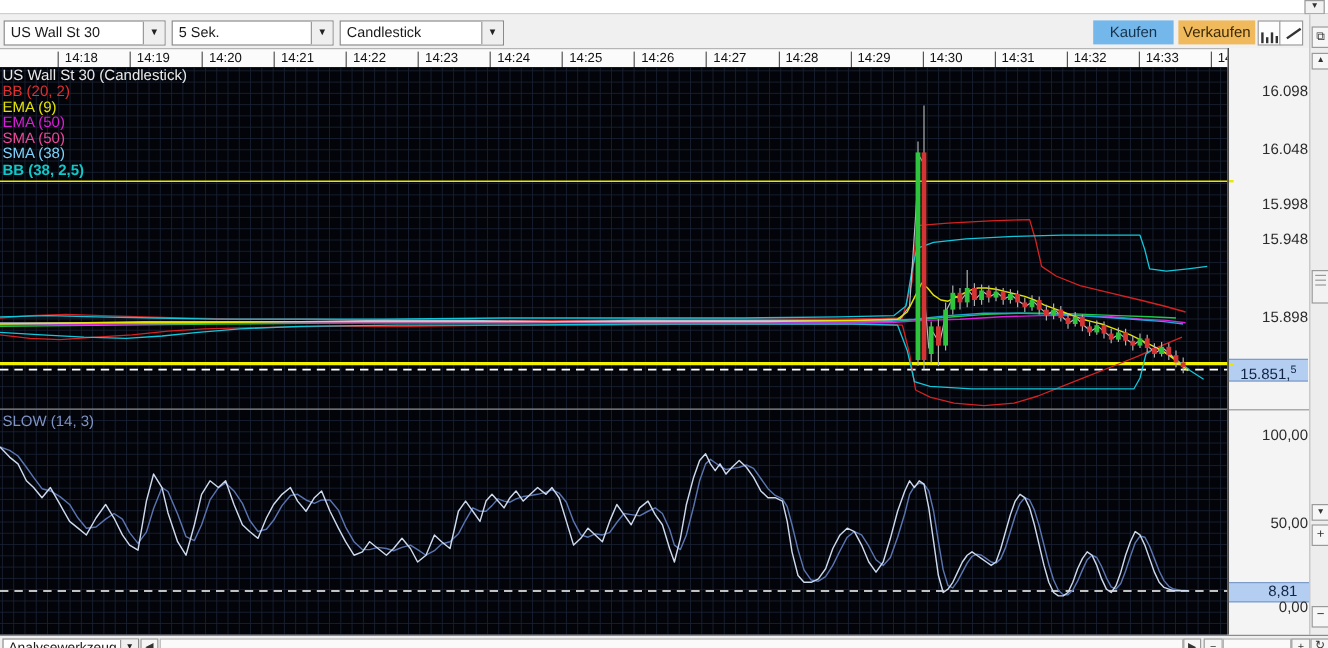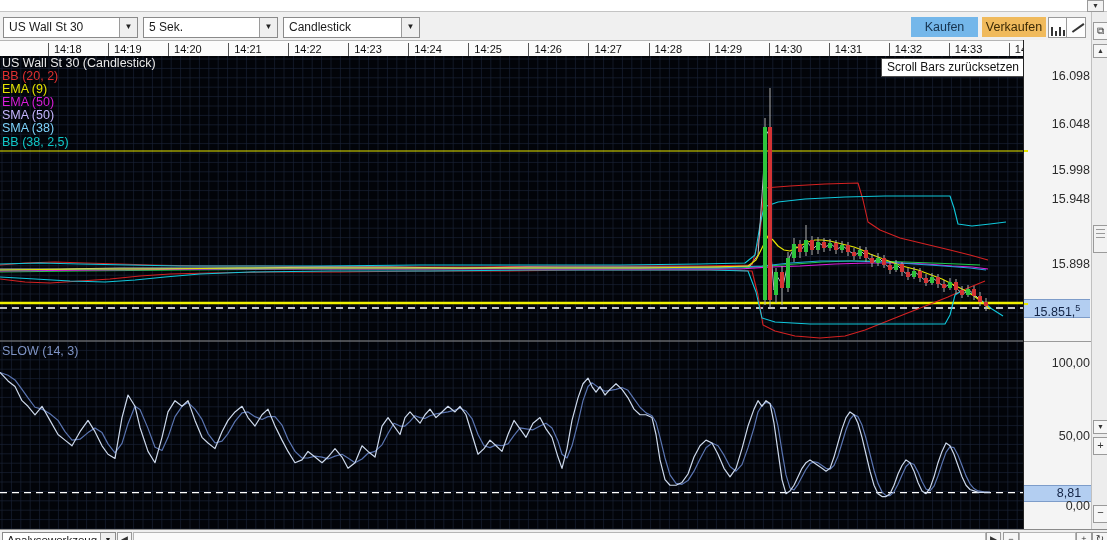--- a/index.html
+++ b/index.html
@@ -227,26 +227,25 @@
         <rect x="984" y="302" width="4" height="4" fill="#d43434"></rect>
         <line x1="0" y1="492.5779" x2="1023" y2="492.5779" stroke="#ffffff" stroke-width="1.2" stroke-dasharray="7 5"></line>
         <path d="M0 372.46000000000004 L 8 375.28 L 15 379.98 L 22 389.38 L 28 397.84000000000003 L 35 407.24 L 42 409.12 L 50 413.82 L 58 420.4 L 65 431.68 L 72 440.14 L 80 439.2 L 88 432.62 L 95 427.92 L 102 432.62 L 108 443.9 L 115 452.83 L 122 443.43 L 128 423.69 L 135 406.3 L 140 409.59000000000003 L 148 428.39 L 155 447.19 L 162 450.48 L 168 437.32 L 175 416.64 L 182 406.3 L 188 402.53999999999996 L 195 409.12 L 202 419.46000000000004 L 208 433.56 L 215 442.96 L 222 441.08 L 228 433.56 L 235 421.34000000000003 L 242 412.88 L 248 411.94 L 255 416.64 L 262 419.46000000000004 L 268 416.64 L 275 416.64 L 282 425.1 L 288 439.2 L 295 451.42 L 302 458 L 308 458 L 315 456.12 L 322 457.06 L 328 458.94 L 335 456.12 L 342 454.24 L 348 458 L 355 462.7 L 362 458.94 L 368 453.3 L 375 451.42 L 382 444.84000000000003 L 388 433.56 L 394 423.22 L 400 426.04 L 405 426.04 L 410 421.34000000000003 L 415 415.7 L 420 417.58 L 425 418.52 L 430 415.7 L 436 413.82 L 442 412.88 L 448 411.94 L 455 410.06 L 460 408.18 L 466 411 L 472 418.52 L 478 434.5 L 484 445.78 L 490 447.66 L 496 444.84000000000003 L 502 445.78 L 508 443.9 L 514 435.44 L 520 427.92 L 526 428.86 L 533 429.8 L 540 426.04 L 546 423.22 L 552 427.92 L 558 441.08 L 562 454.24 L 567 458 L 572 445.78 L 578 422.28 L 583 400.66 L 588 386.56 L 592 382.8 L 596 385.62 L 600 388.44 L 605 391.26 L 610 390.32 L 616 389.38 L 622 387.5 L 628 390.32 L 634 398.78000000000003 L 640 407.24 L 646 412.88 L 652 415.7 L 656 422.28 L 660 437.32 L 665 458 L 670 474.92 L 676 483.38 L 682 484.32 L 688 480.56 L 694 471.16 L 700 458.94 L 706 447.66 L 712 442.96 L 718 445.78 L 724 455.18 L 730 466.46 L 736 471.16 L 742 464.58 L 748 447.66 L 754 427.92 L 758 411.94 L 762 405.36 L 766 402.53999999999996 L 770 403.48 L 774 409.12 L 778 426.04 L 782 451.42 L 786 474.92 L 790 488.08 L 794 489.96 L 798 484.32 L 802 476.8 L 806 469.28 L 810 463.64 L 814 461.76 L 818 462.7 L 822 465.52 L 826 468.34000000000003 L 830 469.28 L 834 465.52 L 838 456.12 L 842 442.96 L 846 429.8 L 850 419.46000000000004 L 854 414.76 L 858 416.64 L 862 425.1 L 866 438.26 L 870 454.24 L 874 470.22 L 878 483.38 L 882 491.84 L 886 495.6 L 890 495.6 L 894 491.84 L 898 484.32 L 902 474.92 L 906 466.46 L 910 462.7 L 914 464.58 L 918 472.1 L 922 481.5 L 926 489.02 L 930 490.9 L 934 486.2 L 938 475.86 L 942 463.64 L 946 452.36 L 950 446.72 L 954 447.66 L 958 455.18 L 962 465.52 L 966 475.86 L 970 483.85 L 974 488.55 L 978 490.9 L 984 491.84 L 990 492.31" stroke="#5a74b0" stroke-width="1.2" fill="none" stroke-linejoin="round"></path>
         <path d="M0 372.46000000000004 L 8 380.92 L 15 386.56 L 22 400.66 L 28 406.3 L 35 414.76 L 42 406.3 L 50 420.4 L 58 434.5 L 65 440.14 L 72 445.78 L 80 431.68 L 88 420.4 L 95 431.68 L 102 445.78 L 108 454.24 L 115 458.47 L 122 417.58 L 128 395.02 L 135 406.3 L 140 427.45 L 148 451.42 L 155 462.7 L 162 437.32 L 168 411.94 L 175 400.66 L 182 406.3 L 188 400.66 L 195 420.4 L 202 437.32 L 208 442.96 L 215 448.6 L 222 431.68 L 228 420.4 L 235 411.94 L 242 406.3 L 248 417.58 L 255 426.04 L 262 414.76 L 268 409.12 L 275 426.04 L 282 440.14 L 288 451.42 L 295 462.7 L 302 459.88 L 308 451.42 L 315 457.06 L 322 462.7 L 328 457.06 L 335 448.6 L 342 457.06 L 348 468.34000000000003 L 355 462.7 L 362 445.78 L 368 451.42 L 375 457.06 L 382 426.04 L 388 417.58 L 394 426.04 L 400 434.5 L 405 417.58 L 410 411.94 L 415 417.58 L 420 423.22 L 425 414.76 L 430 409.12 L 436 417.58 L 442 411.94 L 448 406.3 L 455 411.94 L 460 406.3 L 466 414.76 L 472 434.5 L 478 454.24 L 484 448.6 L 490 440.14 L 496 445.78 L 502 451.42 L 508 434.5 L 514 420.4 L 520 428.86 L 526 437.32 L 533 423.22 L 540 417.58 L 546 428.86 L 552 437.32 L 558 457.06 L 562 468.34000000000003 L 567 448.6 L 572 420.4 L 578 397.84000000000003 L 583 383.74 L 588 378.1 L 592 386.56 L 596 392.2 L 600 386.56 L 605 395.02 L 610 389.38 L 616 383.74 L 622 389.38 L 628 397.84000000000003 L 634 409.12 L 640 414.76 L 646 414.76 L 652 417.58 L 656 434.5 L 660 459.88 L 665 479.62 L 670 485.26 L 676 485.26 L 682 482.44 L 688 473.98 L 694 457.06 L 700 445.78 L 706 440.14 L 712 442.96 L 718 454.24 L 724 468.34000000000003 L 730 476.8 L 736 468.34000000000003 L 742 448.6 L 748 426.04 L 754 409.12 L 758 400.66 L 762 406.3 L 766 400.66 L 770 403.48 L 774 423.22 L 778 451.42 L 782 479.62 L 786 493.72 L 790 490.9 L 794 485.26 L 798 476.8 L 802 468.34000000000003 L 806 462.7 L 810 459.88 L 814 462.7 L 818 465.52 L 822 468.34000000000003 L 826 471.16 L 830 468.34000000000003 L 834 457.06 L 838 442.96 L 842 428.86 L 846 417.58 L 850 411.94 L 854 414.76 L 858 423.22 L 862 437.32 L 866 454.24 L 870 471.16 L 874 485.26 L 878 493.72 L 882 496.54 L 886 496.54 L 890 493.72 L 894 485.26 L 898 473.98 L 902 465.52 L 906 459.88 L 910 462.7 L 914 471.16 L 918 482.44 L 922 490.9 L 926 493.72 L 930 488.08 L 934 476.8 L 938 462.7 L 942 451.42 L 946 442.96 L 950 445.78 L 954 454.24 L 958 465.52 L 962 476.8 L 966 485.26 L 970 489.49 L 974 490.9 L 978 492.31 L 984 492.31 L 990 492.31" stroke="#cdd9ec" stroke-width="1.2" fill="none" stroke-linejoin="round"></path>
       </svg>
     <div class="legend" id="legend">
         <div style="color: rgb(233, 233, 233);">US Wall St 30 (Candlestick)</div>
         <div style="color: rgb(224, 48, 48);">BB (20, 2)</div>
         <div style="color: rgb(228, 228, 0);">EMA (9)</div>
         <div style="color: rgb(218, 30, 218);">EMA (50)</div>
-        <div style="color: #c4b5fd;">SMA (50)</div>
+        <div style="color: #ec4899;">SMA (50)</div>
         <div style="color: #7dd3fc;">SMA (38)</div>
-        <div style="color: rgb(16, 200, 200);">BB (38, 2,5)</div>
+        <div style="color: rgb(16, 200, 200); font-weight: bold;">BB (38, 2,5)</div>
       </div>
     <div class="slow-label">SLOW (14, 3)</div>
-    <div class="tooltip">Scroll Bars zurücksetzen</div>
   </div>
 
   <div class="price-pane" id="price-pane">
     <div class="pbadge" id="price-badge" style="top: 259px; height: 17px; line-height: 17px;">
       <span>15.851,</span><sup>5</sup>
     </div>
     <div class="pbadge" id="stoch-badge" style="top: 445px; height: 15px; line-height: 15px; padding-left: 12px;">
       <span>8,81</span>
     </div>
     <div class="pane-sep" id="pane-sep" style="top: 301px;"></div>

